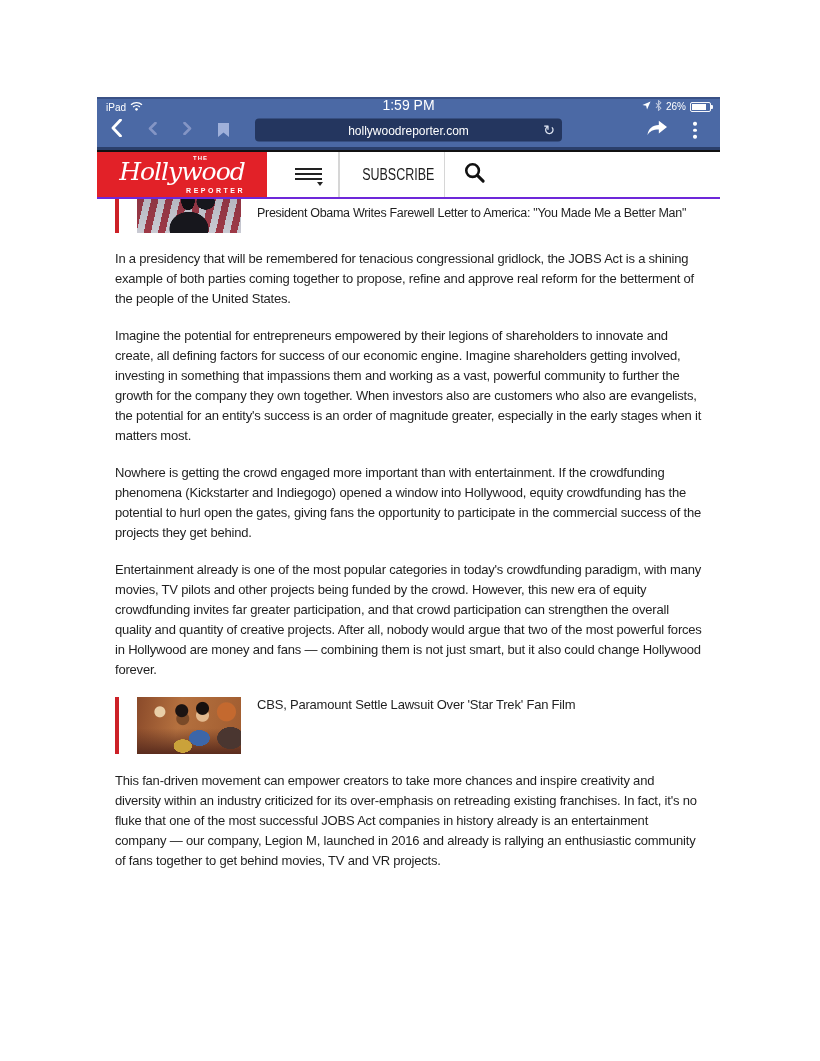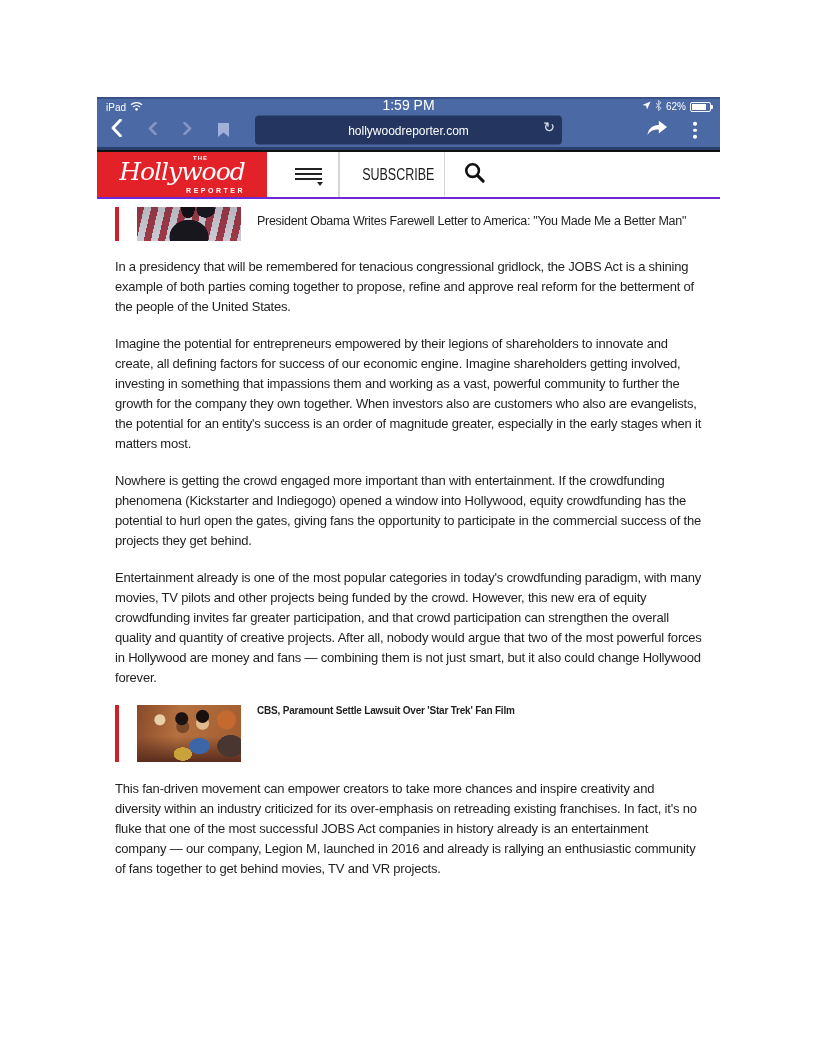--- a/index.html
+++ b/index.html
@@ -31,21 +31,21 @@
     border-bottom:3px solid #2b3f6b;box-sizing:content-box;
   }
   .tb-item{position:absolute;top:50%;transform:translateY(-50%);}
   .tb-back{left:14px;}
   .tb-hback{left:51px;}
   .tb-hfwd{left:86px;}
   .tb-bookmark{left:121px;width:11px;height:14px;background:#9fb0da;
     clip-path:polygon(0 0,100% 0,100% 100%,50% 68%,0 100%);}
   .url-pill{
     position:absolute;left:158px;top:50%;transform:translateY(-50%);
-    width:307px;height:29px;background:#24365f;border-radius:4px;
+    width:307px;height:23px;background:#24365f;border-radius:4px;
     display:flex;align-items:center;justify-content:center;
     color:#fff;font-size:12px;
   }
   .url-refresh{position:absolute;right:7px;top:1px;color:#dfe5f2;font-size:14px;line-height:20px;}
   .tb-share{left:550px;}
   .tb-dots{left:596px;display:flex;flex-direction:column;gap:3px;}
   .tb-dots i{width:3.5px;height:3.5px;border-radius:50%;background:#fff;}
 
   
   .site-header{
@@ -63,21 +63,21 @@
   .movies-label{color:#cb2b35;font-size:20px;transform:scaleX(0.78);transform-origin:left center;display:inline-block;letter-spacing:0;}
   .subscribe-cell{width:105px;border-left:1px solid #d6d6d6;flex:none;}
   .subscribe-label{color:#1d1d1d;font-size:16px;transform:scaleX(0.78);display:inline-block;}
   .search-cell{width:48px;border-left:1px solid #d6d6d6;flex:none;}
   .hamburger{position:relative;width:27px;height:14px;}
   .hamburger i{display:block;height:2.6px;background:#222;margin-bottom:2.6px;}
   .hamburger .caret{position:absolute;right:-1px;bottom:-4px;width:0;height:0;
     border-left:3.5px solid transparent;border-right:3.5px solid transparent;border-top:4px solid #222;}
 
   
-  .article{padding:8px 18px;color:#1f1f1f;}
+  .article{padding:0 18px;color:#1f1f1f;}
   .article p{
     font-size:13px;line-height:20px;letter-spacing:-0.2px;margin:0 0 17px 0;
   }
   .related{display:flex;align-items:flex-start;}
   .red-bar{width:4px;background:#cc2127;flex:none;margin-right:18px;}
   .thumb{flex:none;margin-right:16px;}
   .related-top{height:34px;margin-bottom:16px;overflow:hidden;}
   .related-top .red-bar{height:34px;}
   .related-top .title{font-size:12.5px;letter-spacing:-0.3px;white-space:nowrap;margin-top:7px;}
   .thumb-obama{
@@ -85,21 +85,21 @@
     background:
       radial-gradient(ellipse 15px 13px at 66% 8%, #17171d 0 60%, rgba(23,23,29,0) 62%),
       radial-gradient(ellipse 11px 15px at 49% 6%, #101014 0 60%, rgba(16,16,20,0) 62%),
       radial-gradient(ellipse 32px 28px at 50% 88%, #17171d 0 60%, rgba(23,23,29,0) 62%),
       linear-gradient(rgba(20,20,40,0.18), rgba(20,20,40,0.08)),
       repeating-linear-gradient(103deg, #a93c49 0 7px, #d9dae2 7px 14px);
   }
   .related-mid{height:57px;margin-bottom:17px;}
   .related-mid .red-bar{height:57px;}
   .readmore-label{color:#d03a3f;font-size:12.5px;letter-spacing:0.2px;margin:9px 0 9px 0;}
-  .related-mid .title{font-size:10px;letter-spacing:-0.2px;font-weight:bold;}
+  .related-mid .title{font-size:13px;letter-spacing:-0.2px;}
   .thumb-trek{
     width:104px;height:57px;
     background:
       radial-gradient(circle 6px at 22% 26%, #e9cfa8 0 5px, rgba(233,207,168,0) 6px),
       radial-gradient(circle 7px at 43% 24%, #1c1412 0 6px, rgba(28,20,18,0) 7px),
       radial-gradient(circle 7px at 44% 38%, #7a4a28 0 6px, rgba(122,74,40,0) 7px),
       radial-gradient(circle 7px at 63% 20%, #17100e 0 6px, rgba(23,16,14,0) 7px),
       radial-gradient(circle 7px at 63% 32%, #e3b98e 0 6px, rgba(227,185,142,0) 7px),
       radial-gradient(circle 10px at 86% 26%, #c4692f 0 9px, rgba(196,105,47,0) 10px),
       radial-gradient(ellipse 22px 18px at 90% 72%, #4a3630 0 60%, rgba(74,54,48,0) 62%),
@@ -130,21 +130,21 @@
       <span>
         <svg width="9" height="9" viewBox="0 0 10 10">
             <path d="M9.5 0.5 L5.6 9.5 L4.6 5.4 L0.5 4.4 Z" fill="#fff"></path>
           </svg>
       </span>
       <span>
         <svg width="7" height="11" viewBox="0 0 7 11">
             <path d="M1 3 L5.8 8.3 L3.5 10.3 L3.5 0.7 L5.8 2.7 L1 8" stroke="#b9c4dd" fill="none" stroke-width="1.1"></path>
           </svg>
       </span>
-      <span>62%</span>
+      <span>26%</span>
       <span class="battery">
           <span class="fill"></span>
         </span>
     </div>
   </div>
 
   <div class="toolbar">
     <span class="tb-item tb-back">
       <svg width="11" height="18" viewBox="0 0 11 18">
           <path d="M9.5 1 L2 9 L9.5 17" stroke="#fff" stroke-width="2.8" fill="none" stroke-linecap="round" stroke-linejoin="round"></path>

